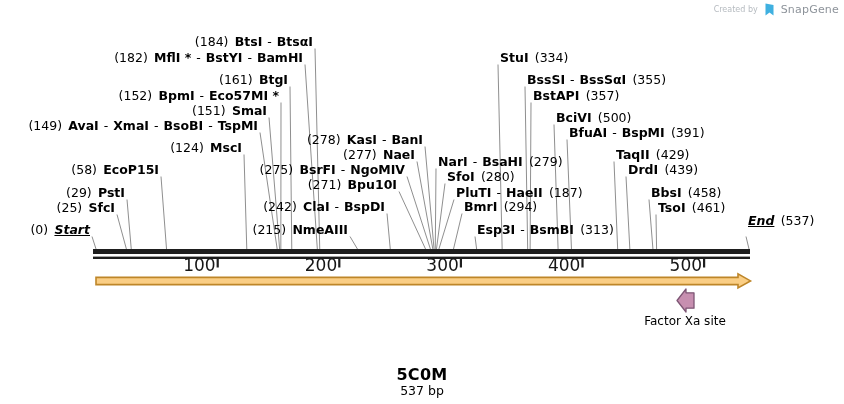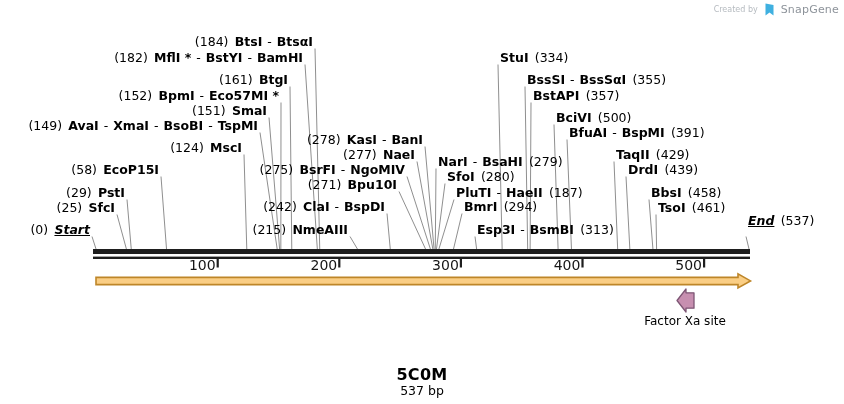--- a/index.html
+++ b/index.html
@@ -5,21 +5,21 @@
   html,body{margin:0;padding:0;background:#ffffff;}
   #stage{position:relative;width:844px;height:404px;background:#fff;
          font-family:"DejaVu Sans",sans-serif;overflow:hidden;}
   #overlay{position:absolute;left:0;top:0;}
   .site{position:absolute;white-space:nowrap;font-size:12.5px;line-height:13px;color:#000;text-align:right;}
   .site .nm{font-weight:bold;}
   .site .pos{font-weight:normal;}
   .site .sep{white-space:pre;font-weight:normal;padding:0 1px;}
   .site .gap{white-space:pre;}
   .site.term .nm{font-style:italic;text-decoration:underline;}
-  .ruler-num{position:absolute;font-size:14px;line-height:11px;color:#161616;}
+  .ruler-num{position:absolute;font-size:17px;line-height:11px;color:#161616;}
   #title{position:absolute;left:0;top:365px;width:844px;text-align:center;
          font-weight:bold;font-size:16px;letter-spacing:.3px;color:#000;}
   #subtitle{position:absolute;left:0;top:383px;width:844px;text-align:center;
          font-size:12.5px;color:#000;}
   #feature-label{position:absolute;left:605px;top:314px;width:160px;text-align:center;
          font-size:12px;color:#000;}
   #credit{position:absolute;top:3px;right:5px;display:flex;align-items:center;gap:7px;}
   #credit .prefix{font-size:8px;color:#b6bbc0;}
   #credit .brand{font-size:11px;color:#8d939a;font-weight:500;letter-spacing:.2px;}
 </style>

